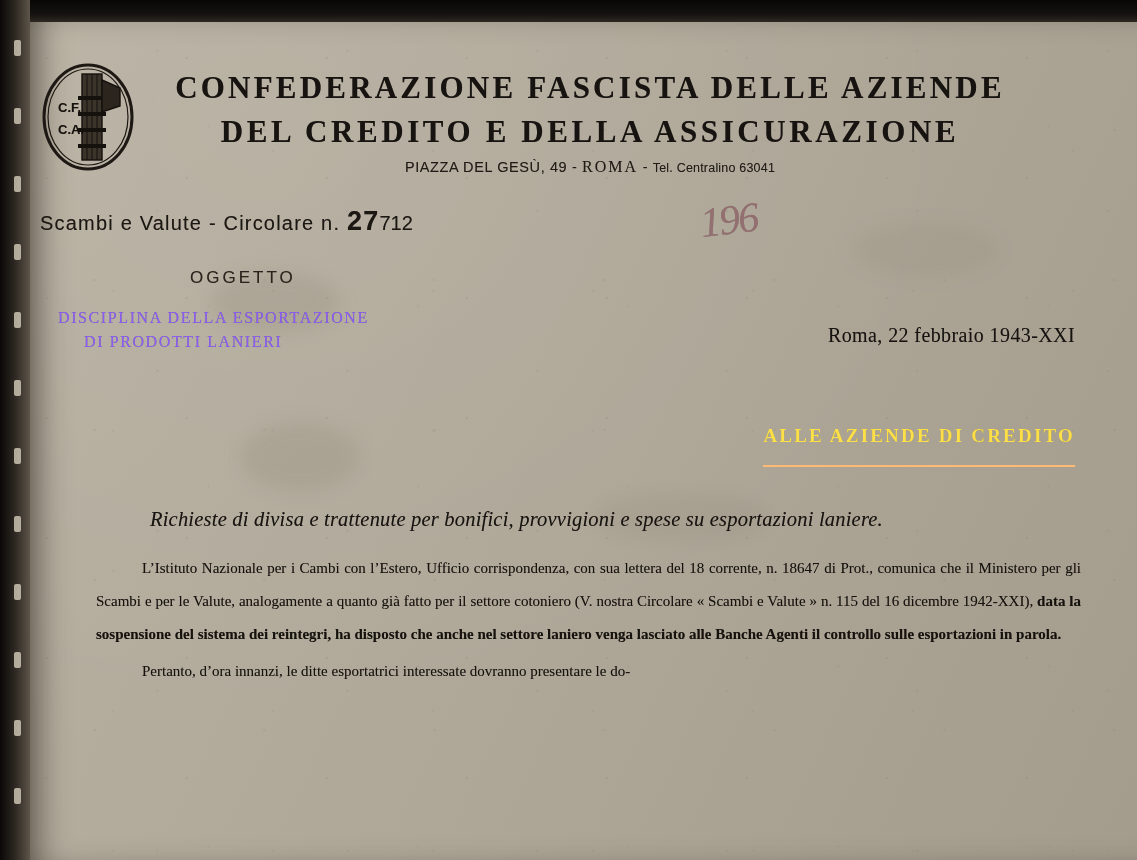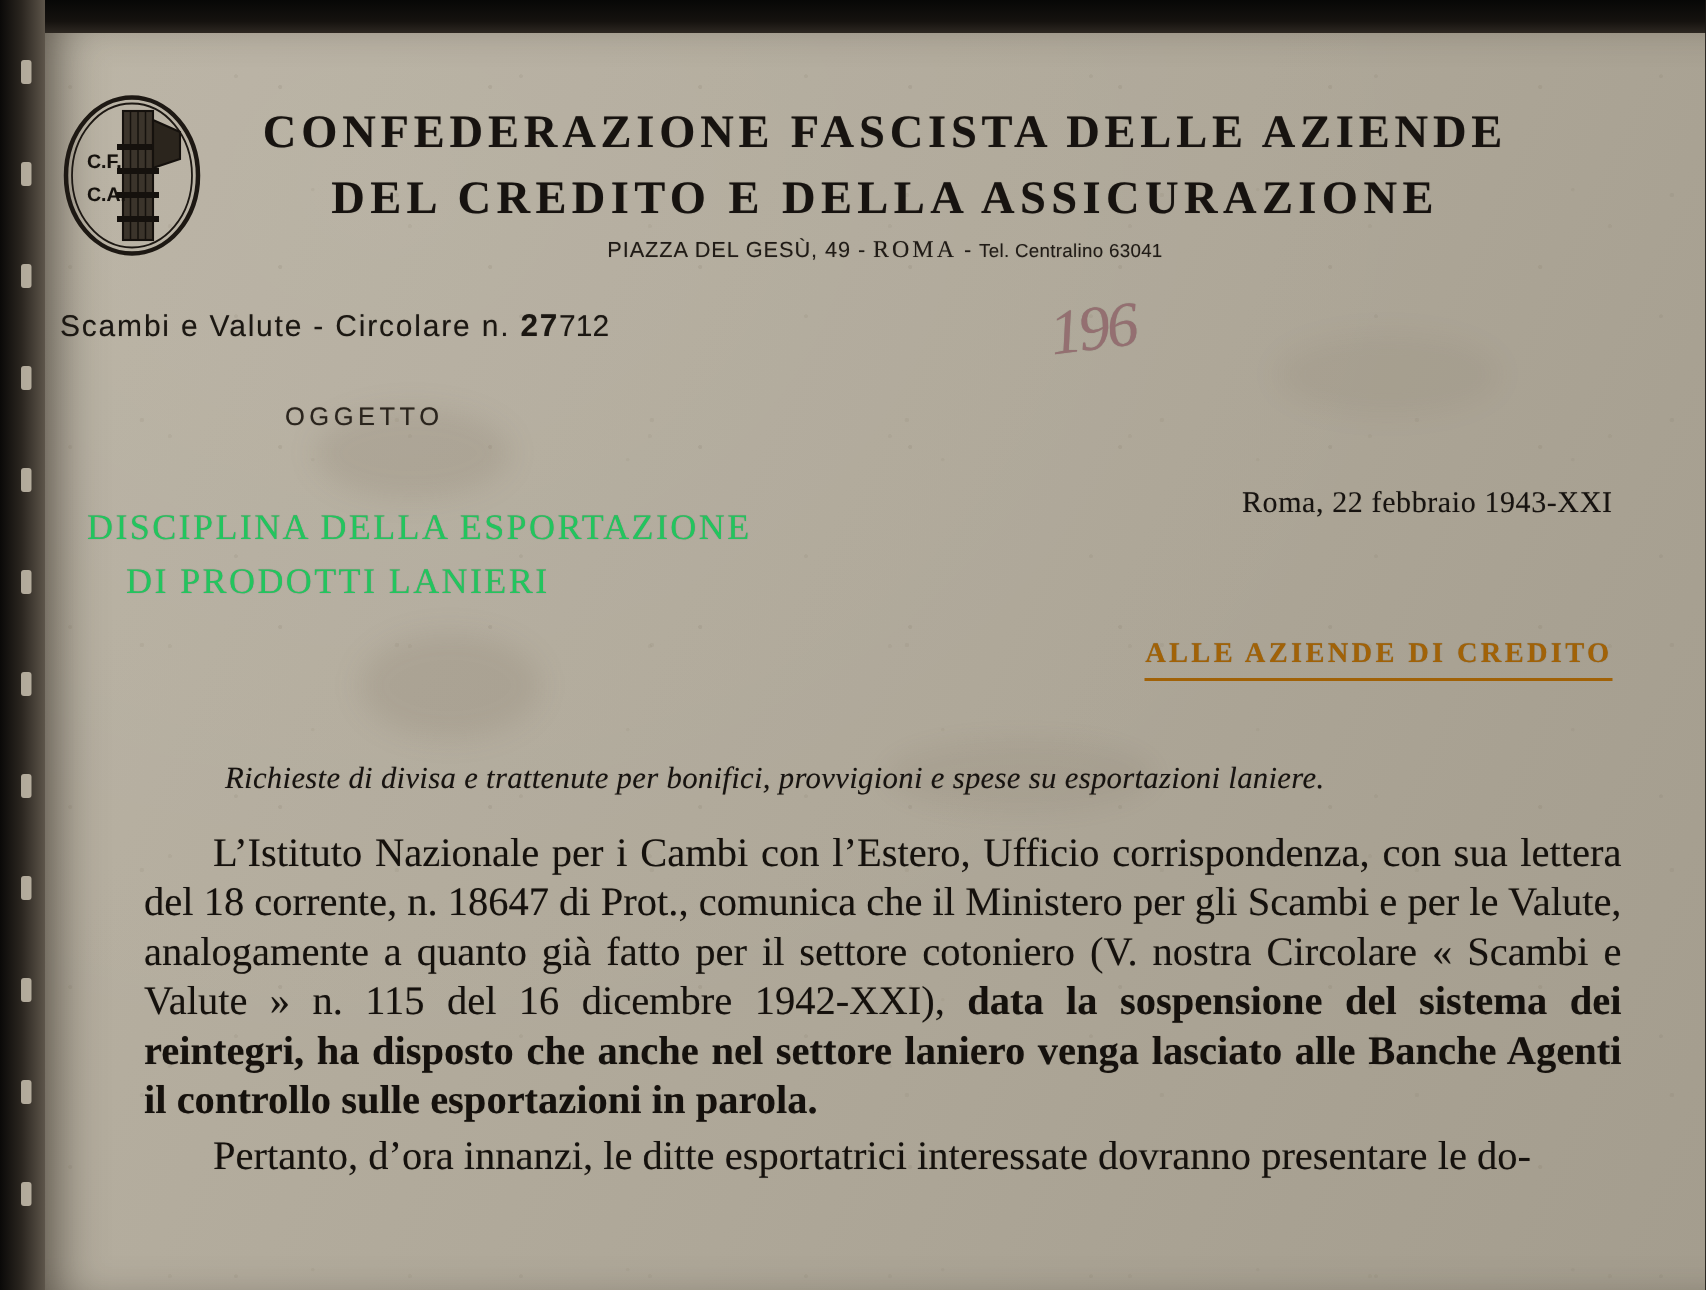--- a/index.html
+++ b/index.html
@@ -132,21 +132,21 @@
 
   .circ-line {
     position: absolute;
     left: 40px;
     top: 206px;
     font-family: "Liberation Sans", sans-serif;
     font-size: 20px;
     letter-spacing: 1.2px;
     color: #1b1712;
   }
-  .circ-line .num { font-weight: 700; font-size: 21px; }
+  .circ-line .num { font-weight: 700; font-size: 27px; }
   .circ-line .sub { font-size: 20px; letter-spacing: 0; }
 
   
   .handwritten {
     position: absolute;
     left: 700px;
     top: 196px;
     font-family: "Liberation Serif", serif;
     font-size: 42px;
     font-style: italic;
@@ -164,25 +164,24 @@
     font-size: 17px;
     letter-spacing: 3px;
     color: #2a241d;
   }
 
   .subject {
     position: absolute;
     left: 58px;
     top: 306px;
     font-family: "Liberation Serif", serif;
-    font-size: 24px;
+    font-size: 16px;
     letter-spacing: 1.6px;
     line-height: 1.5;
-    color: #22c55e;
-    margin-top: 28px;
+    color: #8b5cf6;
   }
   .subject .l2 { display: block; margin-left: 26px; }
 
   .dateline {
     position: absolute;
     right: 62px;
     top: 324px;
     font-family: "Liberation Serif", serif;
     font-size: 20px;
     letter-spacing: 0.4px;
@@ -190,23 +189,23 @@
   }
 
   .recipient {
     position: absolute;
     right: 62px;
     top: 425px;
     font-family: "Liberation Serif", serif;
     font-weight: 700;
     font-size: 19px;
     letter-spacing: 2.2px;
-    color: #a16207;
-    border-bottom: 2px solid #a16207;
-    padding-bottom: 5px;
+    color: #fde047;
+    border-bottom: 2px solid #fdba74;
+    padding-bottom: 18px;
   }
 
   .lead {
     position: absolute;
     left: 110px;
     right: 58px;
     top: 508px;
     font-family: "Liberation Serif", serif;
     font-style: italic;
     font-size: 20.5px;
@@ -214,21 +213,21 @@
     color: #171310;
     margin-left: 40px;
   }
 
   .body {
     position: absolute;
     left: 96px;
     right: 56px;
     top: 552px;
     font-family: "Liberation Serif", serif;
-    font-size: 27px;
+    font-size: 15px;
     line-height: 33px;
     color: #15110d;
     text-align: justify;
   }
   .body p { margin: 0 0 4px 0; text-indent: 46px; }
   .body .b { font-weight: 700; }
 
   
   .content { text-shadow: 0 0 0.6px rgba(30,25,18,0.35); }
 </style>

